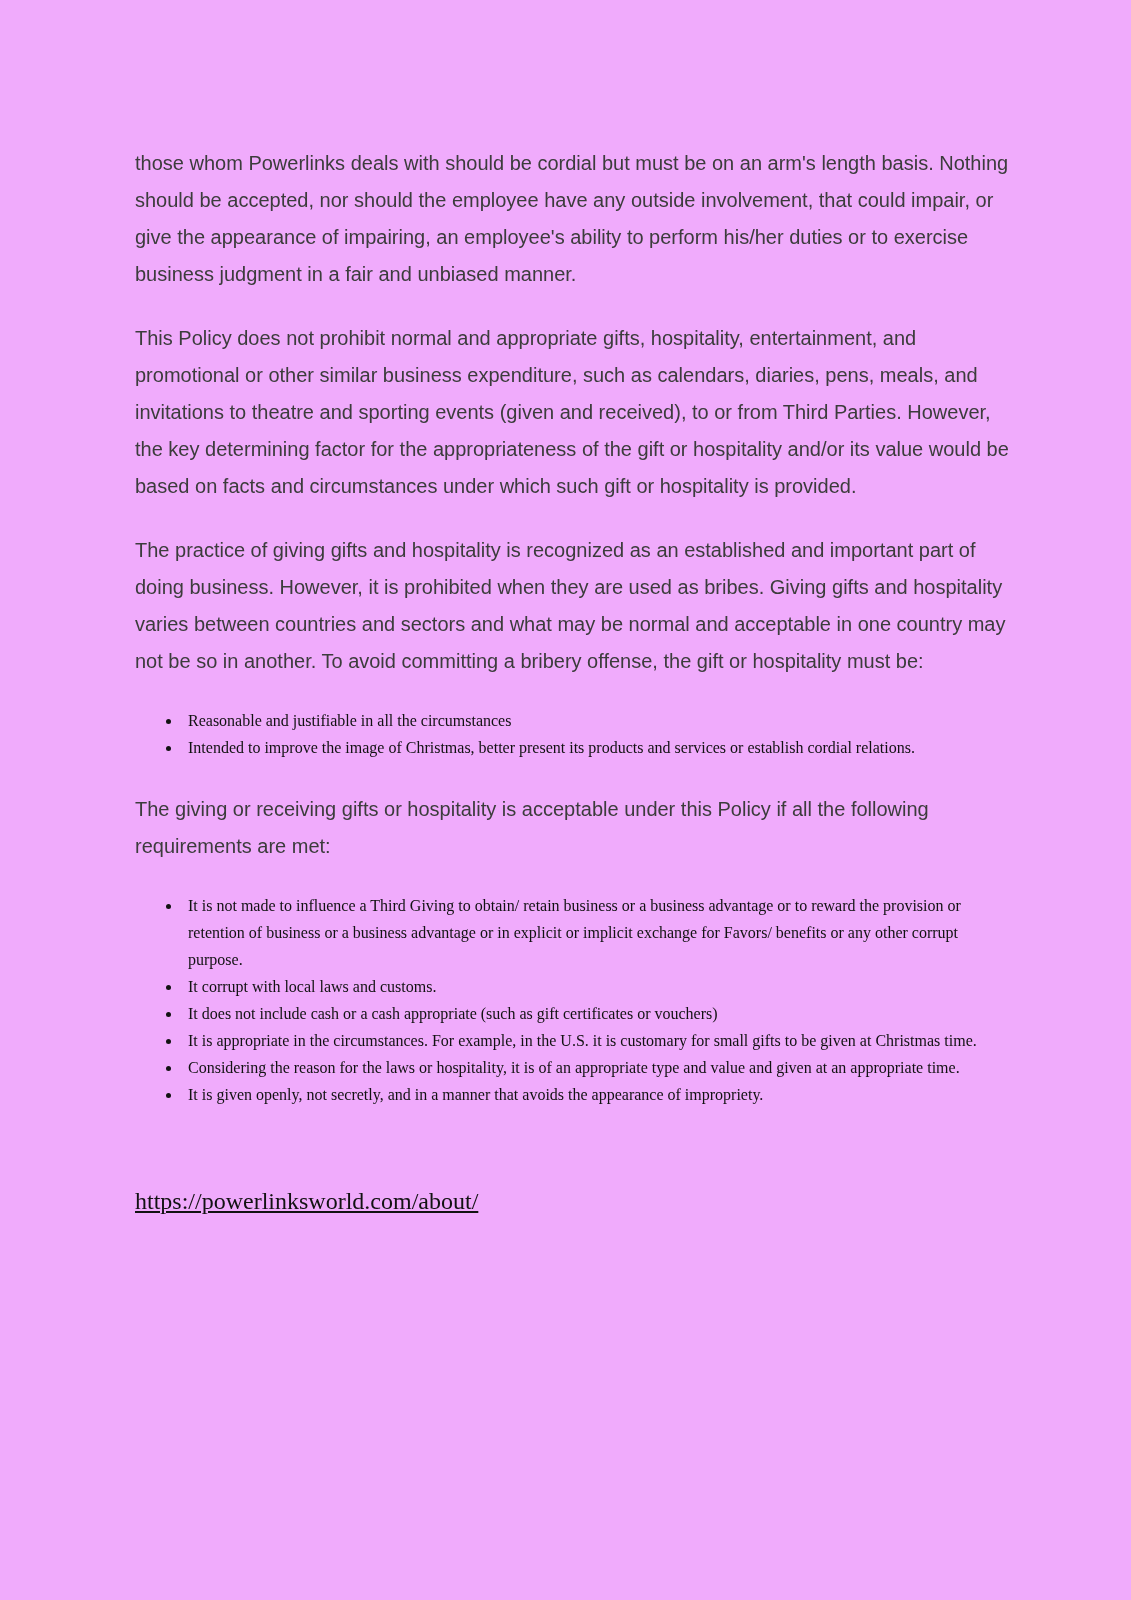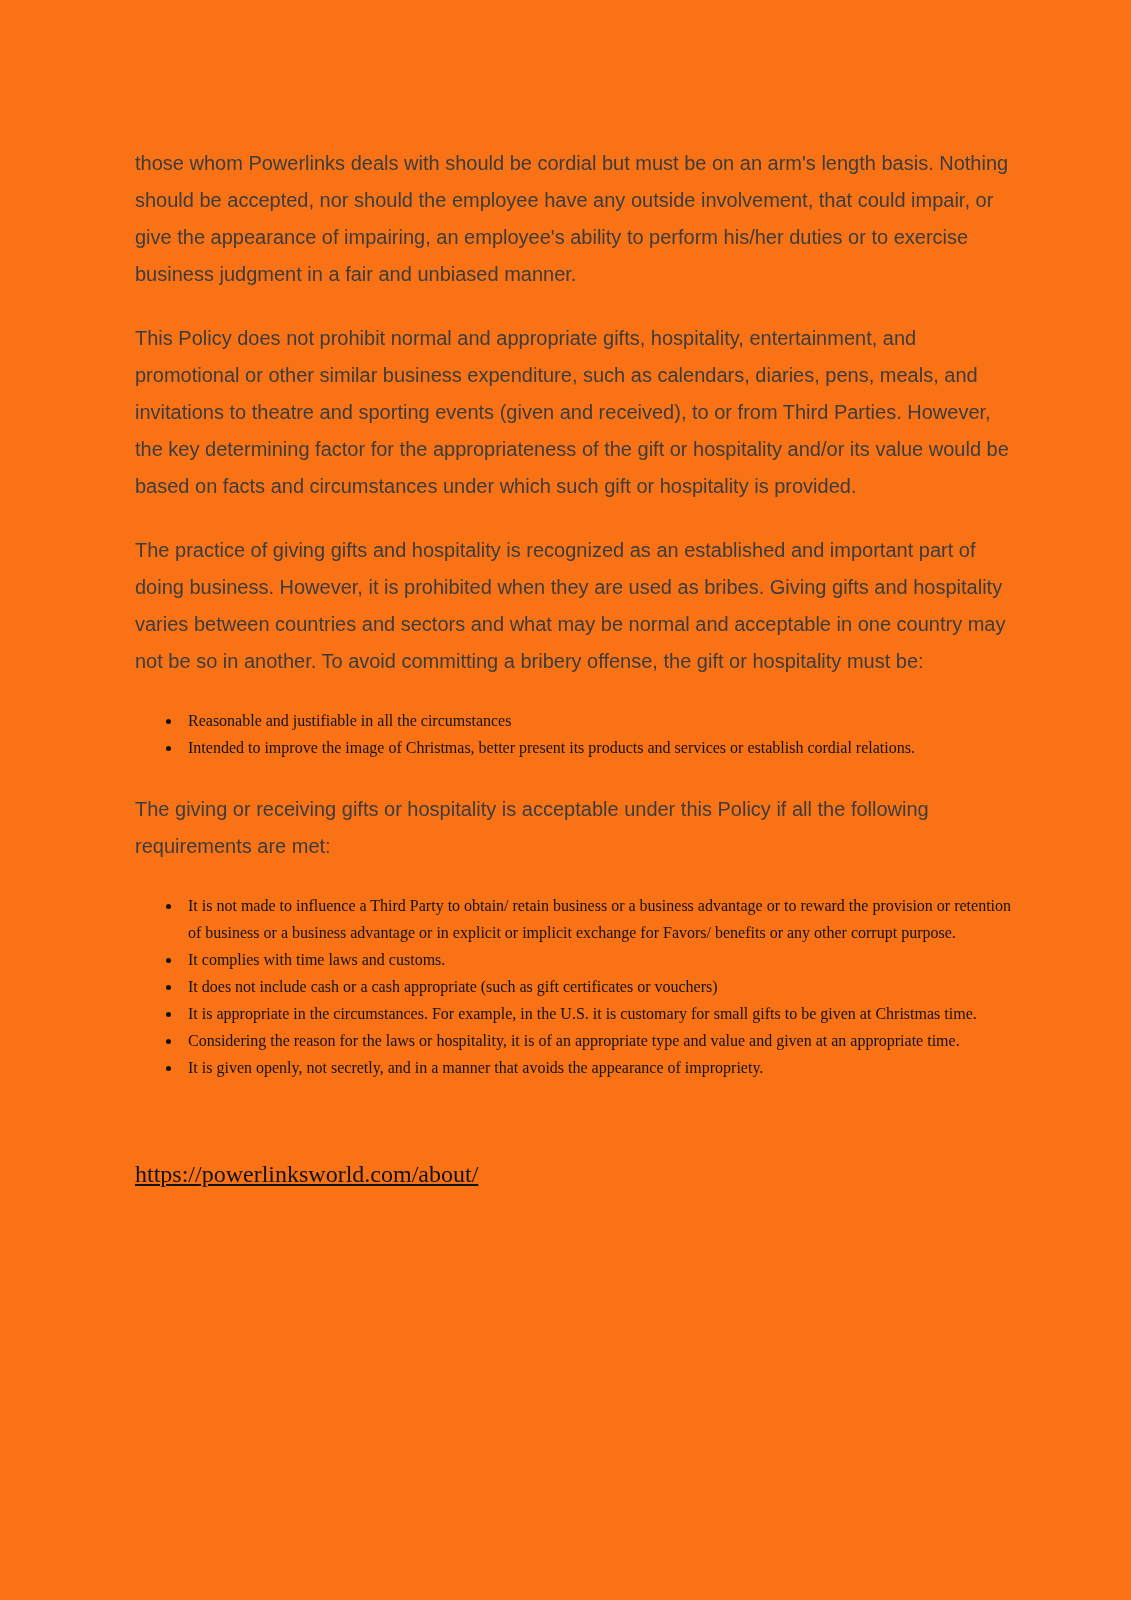--- a/index.html
+++ b/index.html
@@ -4,21 +4,21 @@
 <style>
   html, body {
     margin: 0;
     padding: 0;
     background: #ffffff;
   }
   .page {
     position: relative;
     width: 1131px;
     height: 1600px;
-    background: #f97316;
+    background: #f0abfc;
     overflow: hidden;
   }
   .content {
     box-sizing: border-box;
     padding: 145px 116px 0 135px;
   }
   p.sans {
     font-family: "Liberation Sans", "DejaVu Sans", sans-serif;
     font-size: 20px;
     line-height: 37px;
@@ -64,22 +64,22 @@
     <p class="sans">The practice of giving gifts and hospitality is recognized as an established and important part of doing business. However, it is prohibited when they are used as bribes. Giving gifts and hospitality varies between countries and sectors and what may be normal and acceptable in one country may not be so in another. To avoid committing a bribery offense, the gift or hospitality must be:</p>
 
     <ul class="serif-list">
       <li>Reasonable and justifiable in all the circumstances</li>
       <li>Intended to improve the image of Christmas, better present its products and services or establish cordial relations.</li>
     </ul>
 
     <p class="sans">The giving or receiving gifts or hospitality is acceptable under this Policy if all the following requirements are met:</p>
 
     <ul class="serif-list">
-      <li>It is not made to influence a Third Party to obtain/ retain business or a business advantage or to reward the provision or retention of business or a business advantage or in explicit or implicit exchange for Favors/ benefits or any other corrupt purpose.</li>
-      <li>It complies with time laws and customs.</li>
+      <li>It is not made to influence a Third Giving to obtain/ retain business or a business advantage or to reward the provision or retention of business or a business advantage or in explicit or implicit exchange for Favors/ benefits or any other corrupt purpose.</li>
+      <li>It corrupt with local laws and customs.</li>
       <li>It does not include cash or a cash appropriate (such as gift certificates or vouchers)</li>
       <li>It is appropriate in the circumstances. For example, in the U.S. it is customary for small gifts to be given at Christmas time.</li>
       <li>Considering the reason for the laws or hospitality, it is of an appropriate type and value and given at an appropriate time.</li>
       <li>It is given openly, not secretly, and in a manner that avoids the appearance of impropriety.</li>
     </ul>
 
     <p class="serif-url">https://powerlinksworld.com/about/</p>
 
   </div>
 </div>

